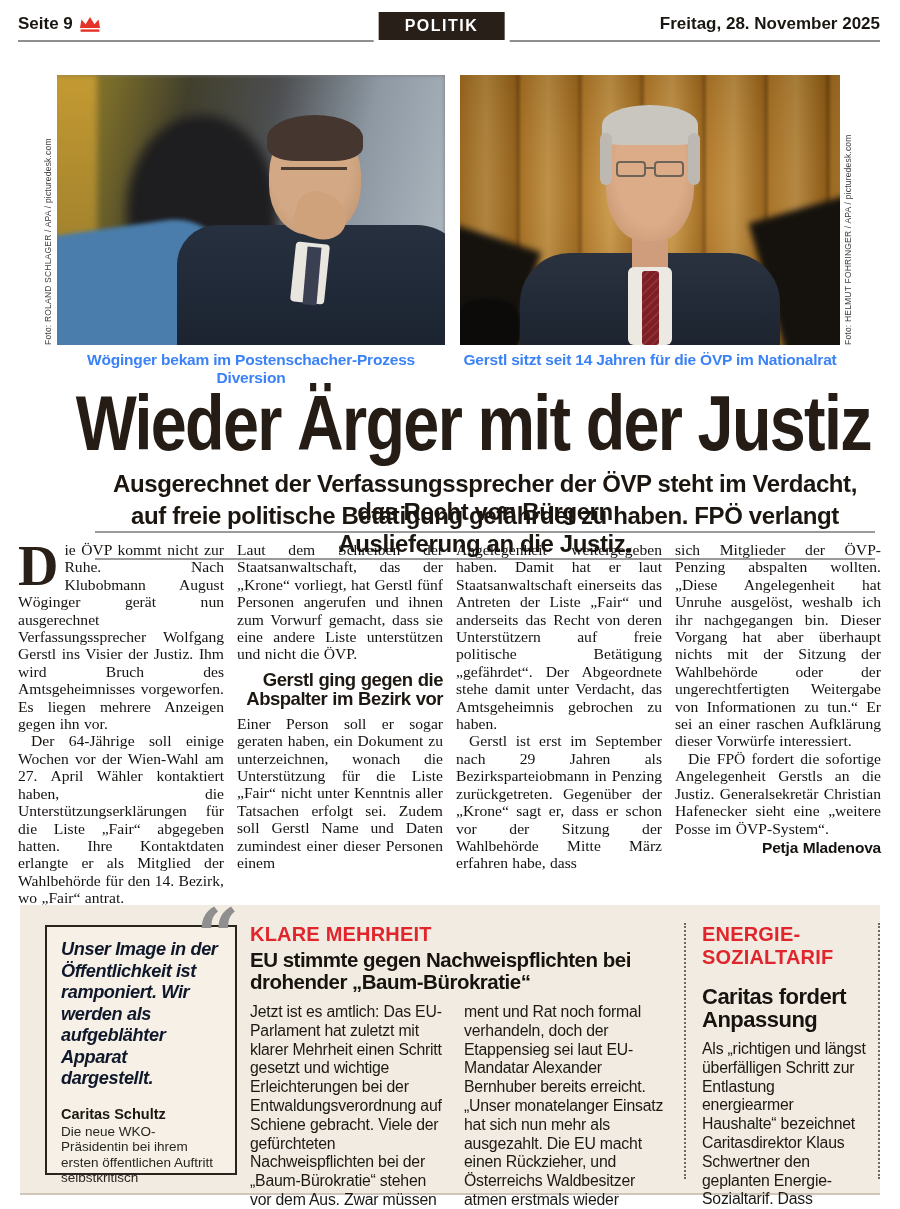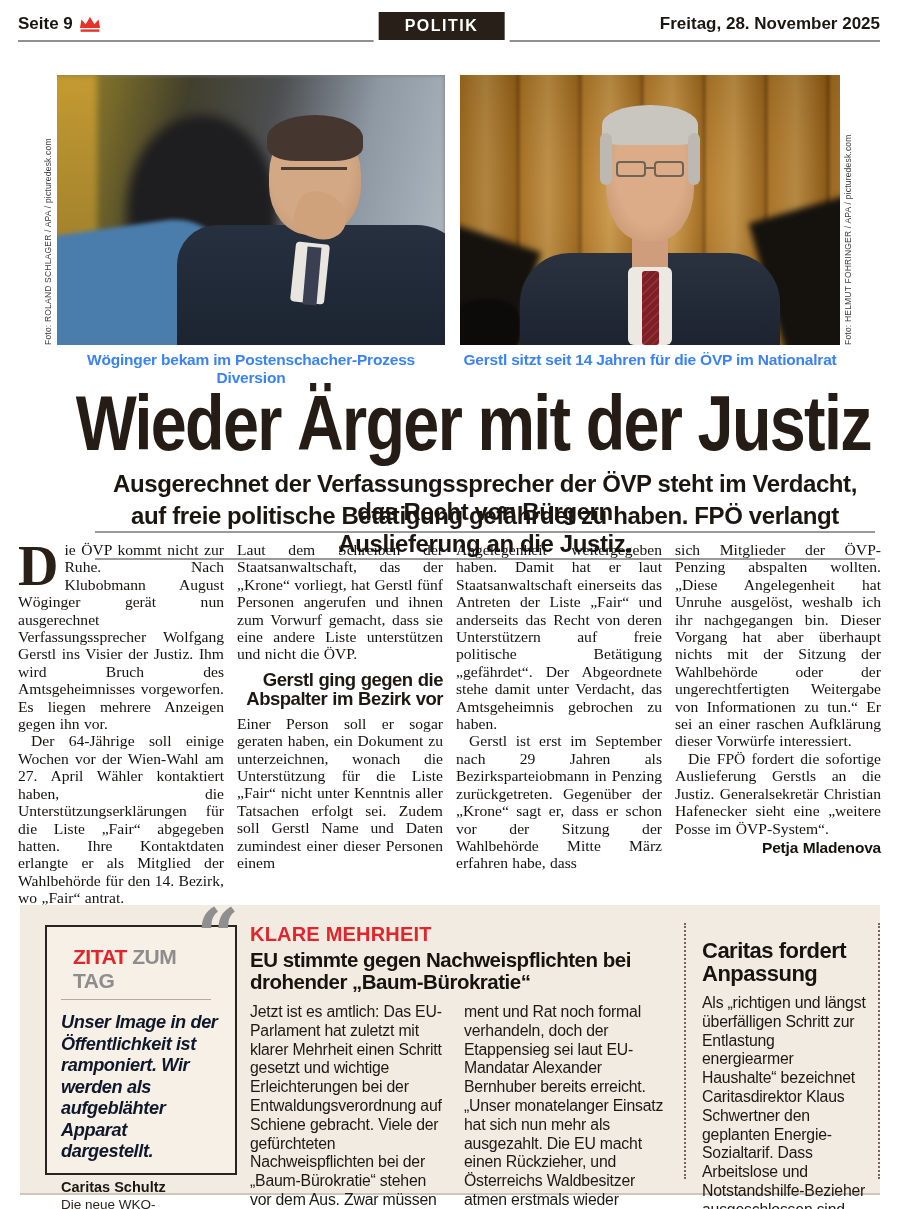--- a/index.html
+++ b/index.html
@@ -207,44 +207,42 @@
     <p>Laut dem Schreiben der Staatsanwaltschaft, das der „Krone“ vorliegt, hat Gerstl fünf Personen angerufen und ihnen zum Vorwurf gemacht, dass sie eine andere Liste unterstützen und nicht die ÖVP.</p>
     <div class="colsubhead">Gerstl ging gegen die Abspalter im Bezirk vor</div>
     <p>Einer Person soll er sogar geraten haben, ein Dokument zu unterzeichnen, wonach die Unterstützung für die Liste „Fair“ nicht unter Kenntnis aller Tatsachen erfolgt sei. Zudem soll Gerstl Name und Daten zumindest einer dieser Personen einem</p>
   </div>
   <div class="bodycol">
     <p>Angelegenheit weitergegeben haben. Damit hat er laut Staatsanwaltschaft einerseits das Antreten der Liste „Fair“ und anderseits das Recht von deren Unterstützern auf freie politische Betätigung „gefährdet“. Der Abgeordnete stehe damit unter Verdacht, das Amtsgeheimnis gebrochen zu haben.</p>
     <p class="indent">Gerstl ist erst im September nach 29 Jahren als Bezirksparteiobmann in Penzing zurückgetreten. Gegenüber der „Krone“ sagt er, dass er schon vor der Sitzung der Wahlbehörde Mitte März erfahren habe, dass</p>
   </div>
   <div class="bodycol">
     <p>sich Mitglieder der ÖVP-Penzing abspalten wollten. „Diese Angelegenheit hat Unruhe ausgelöst, weshalb ich ihr nachgegangen bin. Dieser Vorgang hat aber überhaupt nichts mit der Sitzung der Wahlbehörde oder der ungerechtfertigten Weitergabe von Informationen zu tun.“ Er sei an einer raschen Aufklärung dieser Vorwürfe interessiert.</p>
-    <p class="indent">Die FPÖ fordert die sofortige Auslieferung Gerstls an die Justiz. Generalsekretär Christian Hafenecker sieht eine „weitere Posse im ÖVP-System“.</p>
+    <p class="indent">Die FPÖ fordert die sofortige Angelegenheit Gerstls an die Justiz. Generalsekretär Christian Hafenecker sieht eine „weitere Posse im ÖVP-System“.</p>
     <span class="byline">Petja Mladenova</span>
   </div>
 </div>
 
 <div class="panel">
 
   <div class="quote-box">
     <div class="quote-glyph">“</div>
-    <div class="quote-kicker">
-      <span class="red">ZITAT</span><span class="gray"> ZUM TAG</span>
-    </div>
     <div class="quote-text">Unser Image in der Öffentlichkeit ist ramponiert. Wir werden als aufgeblähter Apparat dargestellt.</div>
     <div class="quote-author">Caritas Schultz</div>
     <div class="quote-desc">Die neue WKO-Präsidentin bei ihrem ersten öffentlichen Auftritt selbstkritisch</div>
   </div>
 
   <div class="mid-art">
     <div class="kicker">KLARE MEHRHEIT</div>
     <div class="b-headline">EU stimmte gegen Nachweispflichten bei drohender „Baum-Bürokratie“</div>
     <div class="mid-cols">
       <div class="mid-col">Jetzt ist es amtlich: Das EU-Parlament hat zuletzt mit klarer Mehrheit einen Schritt gesetzt und wichtige Erleichterungen bei der Entwaldungsverordnung auf Schiene gebracht. Viele der gefürchteten Nachweispflichten bei der „Baum-Bürokratie“ stehen vor dem Aus. Zwar müssen Parla-</div>
       <div class="mid-col">ment und Rat noch formal verhandeln, doch der Etappensieg sei laut EU-Mandatar Alexander Bernhuber bereits erreicht. „Unser monatelanger Einsatz hat sich nun mehr als ausgezahlt. Die EU macht einen Rückzieher, und Österreichs Waldbesitzer atmen erstmals wieder durch“, sagt er.</div>
     </div>
   </div>
 
   <div class="right-art">
+    <div class="kicker">ENERGIE-SOZIALTARIF</div>
     <div class="b-headline">Caritas fordert Anpassung</div>
     <div class="right-body">Als „richtigen und längst überfälligen Schritt zur Entlastung energiearmer Haushalte“ bezeichnet Caritasdirektor Klaus Schwertner den geplanten Energie-Sozialtarif. Dass Arbeitslose und Notstandshilfe-Bezieher ausgeschlossen sind, sei aber ein großer Fehler.</div>
   </div>
 
 </div>
 
 </body></html>

